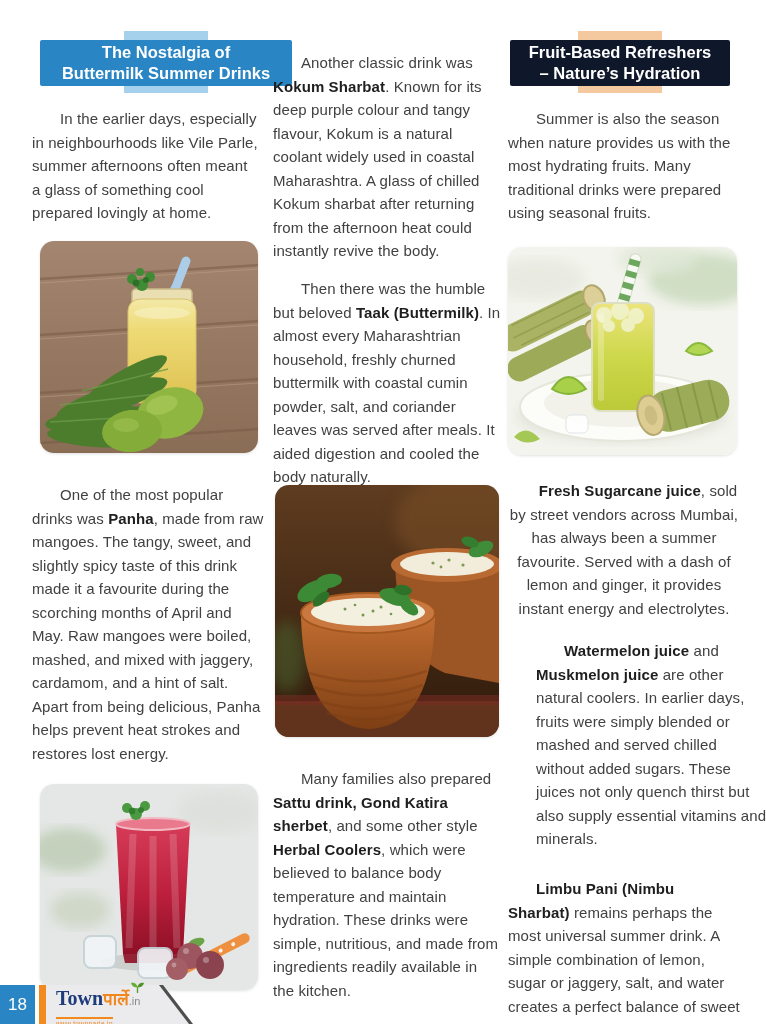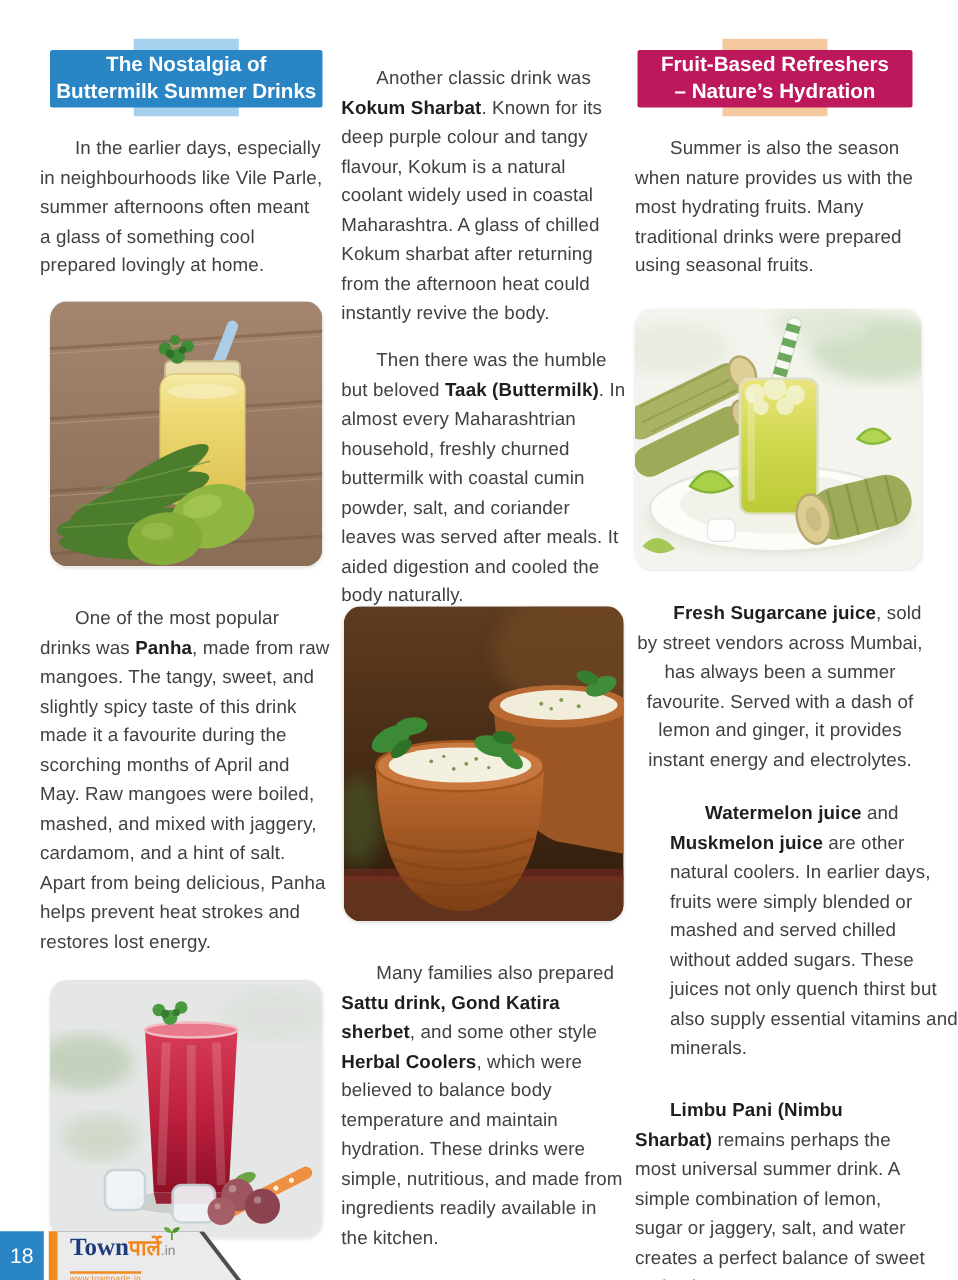--- a/index.html
+++ b/index.html
@@ -9,21 +9,21 @@
         text-indent:28px;letter-spacing:0.1px;}
   .para b{color:#1e1e1e;font-weight:700;}
   .ribbon{position:absolute;height:62px;}
   .ribbon .tab{position:absolute;top:0;bottom:0;left:50%;transform:translateX(-50%);width:84px;}
   .ribbon .box{position:absolute;top:9px;left:0;right:0;height:46px;border-radius:2px;
         color:#fff;font-weight:700;font-size:16.5px;line-height:21.5px;text-align:center;
         display:flex;flex-direction:column;justify-content:center;}
   .ribbon-blue .tab{background:#a5d1ed;}
   .ribbon-blue .box{background:#2a85c4;}
   .ribbon-orange .tab{background:#f4c9a0;}
-  .ribbon-orange .box{background:#be185d;}
+  .ribbon-orange .box{background:#0f172a;}
   .photo{position:absolute;border-radius:14px;overflow:hidden;box-shadow:0 1px 3px rgba(0,0,0,.12);}
   .photo svg{display:block;}
   
   .pageno{position:absolute;left:0;bottom:0;width:35px;height:39px;background:#2a85c4;
         color:#fff;font-size:17px;display:flex;align-items:center;justify-content:center;}
   .footer-stripe{position:absolute;left:39px;bottom:0;width:7px;height:39px;background:#f08a21;}
   .footer-panel-dark{position:absolute;left:46px;bottom:0;width:152px;height:39px;background:#4e4e4e;
         clip-path:polygon(0 0,117px 0,147px 100%,0 100%);}
   .footer-panel{position:absolute;left:46px;bottom:0;width:152px;height:39px;background:#ebebed;
         clip-path:polygon(0 0,113px 0,143px 100%,0 100%);}
@@ -34,21 +34,21 @@
   .logo-tld{font-size:11px;color:#8a8a8a;}
   .logo-url{display:inline-block;margin-top:0px;font-size:6.5px;color:#f2871e;letter-spacing:.4px;
         border-top:2px solid #f28a1e;padding-top:1px;}
   .sprout{position:absolute;top:-9px;left:74px;}
 </style>
 </head>
 <body>
 
 <div class="page">
 
-  <div class="ribbon ribbon-blue" style="left:40px;top:31px;width:218px;">
+  <div class="ribbon ribbon-blue" style="left:40px;top:31px;width:252px;">
     <div class="tab"></div>
     <div class="box">
       <span>The Nostalgia of</span>
       <span>Buttermilk Summer Drinks</span>
     </div>
   </div>
 
   <p class="para" style="left:32px;top:92px;width:228px;"><span>In the earlier days, especially in neighbourhoods like Vile Parle, summer afternoons often meant a glass of something cool prepared lovingly at home.</span></p>
 
   <div class="photo" style="left:40px;top:241px;width:218px;height:212px;">

